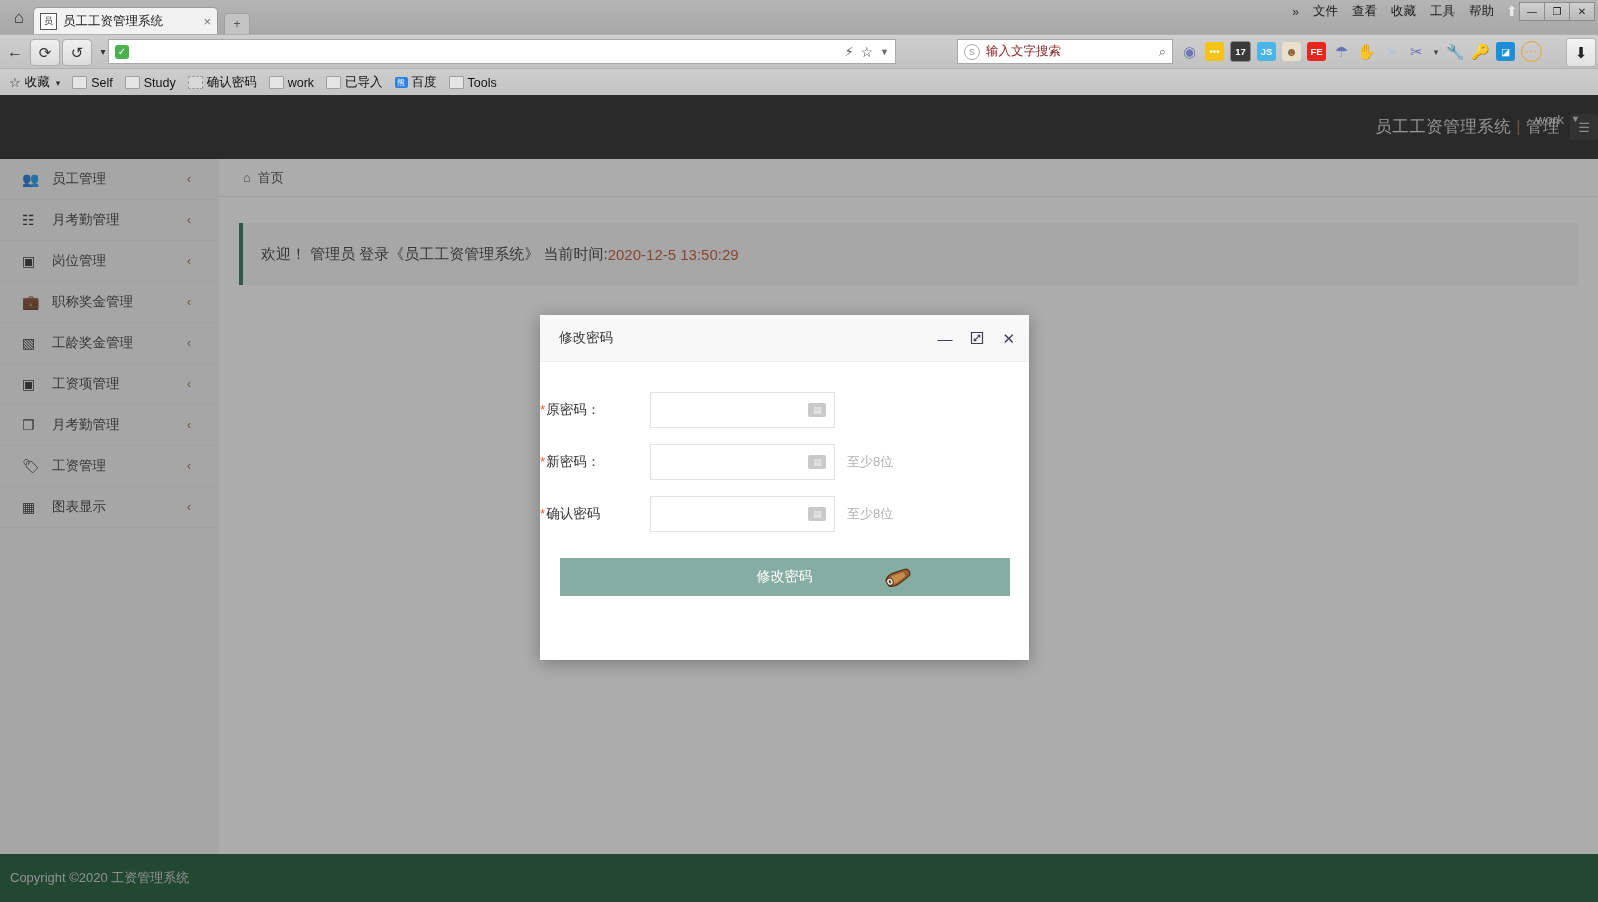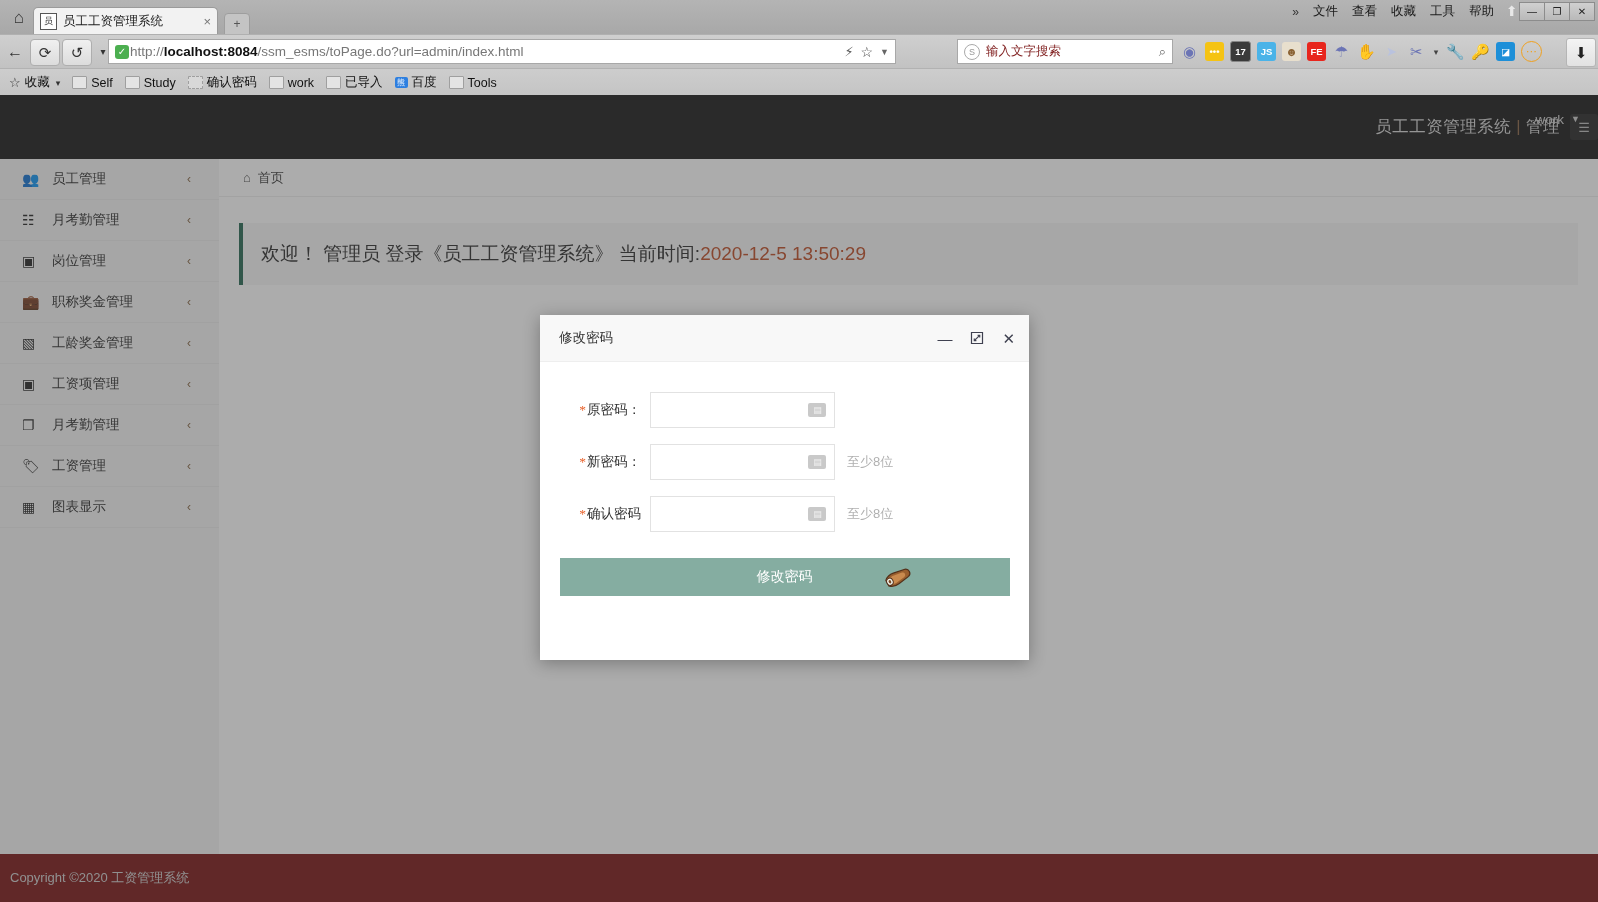--- a/index.html
+++ b/index.html
@@ -60,36 +60,36 @@
   .body-wrap{position:relative;height:711px;}
   .sidebar{position:absolute;left:0;top:0;width:219px;height:711px;background:#f5f5f5;border-right:1px solid #e2e2e2;}
   .side-item{height:41px;display:flex;align-items:center;border-bottom:1px solid #ececec;padding-left:22px;box-sizing:border-box;}
   .side-ico{width:22px;font-size:14px;color:#2b2b2b;display:flex;align-items:center;flex:0 0 auto;}
   .side-label{font-size:13.5px;color:#333;margin-left:8px;}
   .side-chev{margin-left:auto;margin-right:28px;color:#8a6b4a;font-size:12px;}
 
   .content{position:absolute;left:219px;top:0;right:0;height:711px;background:#fff;}
   .crumb{height:37px;border-bottom:1px solid #eee;display:flex;align-items:center;padding-left:24px;font-size:13px;color:#444;gap:7px;}
   .crumb .home{font-size:13px;color:#555;}
-  .panel{margin:26px 20px 0 20px;background:#f7f7f7;border-left:4px solid #2c6b56;height:62px;display:flex;align-items:center;padding-left:18px;font-size:19px;color:#333;}
+  .panel{margin:26px 20px 0 20px;background:#f7f7f7;border-left:4px solid #2c6b56;height:62px;display:flex;align-items:center;padding-left:18px;font-size:15px;color:#333;}
   .panel .time{color:#c0512b;}
 
-  .footer{position:absolute;left:0;bottom:0;width:1598px;height:48px;background:#7f1d1d;display:flex;align-items:center;}
+  .footer{position:absolute;left:0;bottom:0;width:1598px;height:48px;background:#14532d;display:flex;align-items:center;}
   .footer span{margin-left:10px;font-size:13px;color:#cfcfcf;}
 
   
   .overlay{position:absolute;top:95px;left:0;width:1598px;height:807px;background:rgba(58,58,58,0.42);}
   .modal{position:absolute;left:540px;top:315px;width:489px;height:345px;background:#fff;box-shadow:0 3px 16px rgba(0,0,0,.3);}
   .modal-head{height:46px;background:#f8f8f8;border-bottom:1px solid #eee;display:flex;align-items:center;position:relative;}
   .modal-title{margin-left:19px;font-size:13.5px;color:#333;}
   .modal-ctrls{position:absolute;right:14px;top:0;height:46px;display:flex;align-items:center;gap:18px;color:#3f4150;}
   .mc{font-size:15px;line-height:1;display:flex;align-items:center;}
   .modal-body{padding-top:22px;}
   .frow{display:flex;align-items:center;height:52px;}
-  .flabel{width:110px;text-align:right;font-size:13.5px;color:#333;padding-right:9px;box-sizing:border-box;font-family:Liberation Serif, serif;}
+  .flabel{width:110px;font-size:13.5px;color:#333;padding-right:9px;box-sizing:border-box;}
   .flabel .req{color:#e8622b;margin-right:1px;}
   .finput{width:185px;height:36px;border:1px solid #e2e2e2;background:#fff;box-sizing:border-box;display:flex;align-items:center;padding:0 8px;}
   .finput input{border:none;outline:none;flex:1;font-size:13px;font-family:inherit;background:transparent;width:100%;}
   .kbd{width:18px;height:14px;background:#c9c9c9;border-radius:2px;display:flex;align-items:center;justify-content:center;color:#f2f2f2;font-size:9px;flex:0 0 auto;letter-spacing:-1px;}
   .fhint{margin-left:12px;font-size:13px;color:#b0b0b0;}
   .submit{margin:18px auto 0 auto;width:450px;height:38px;background:#85ada1;color:#fff;font-size:14px;display:flex;align-items:center;justify-content:center;border:none;font-family:inherit;}
   .cursor{position:absolute;left:880px;top:562px;width:34px;height:32px;}
 </style>
 </head>
 <body>
@@ -120,21 +120,20 @@
   </div>
 
   <div class="navbar">
     <div class="nav-ico" style="left:2px">←</div>
     <div class="nav-btn" style="left:30px;width:28px">⟳</div>
     <div class="nav-btn" style="left:62px;width:28px">↺</div>
     <div class="nav-ico" style="left:90px;font-size:10px">▾</div>
 
     <div class="urlbar">
       <div class="shield">✓</div>
-      <div class="url"><span>http://</span><b>localhost:8084</b><span>/ssm_esms/toPage.do?url=admin/index.html</span></div>
       <div class="urlright">
         <span style="font-size:13px;color:#555">⚡</span>
         <span style="font-size:14px;color:#444">☆</span>
         <span style="font-size:9px;color:#666">▼</span>
       </div>
     </div>
 
     <div class="searchbar">
       <div class="sicon">S</div>
       <div class="sph">输入文字搜索</div>

